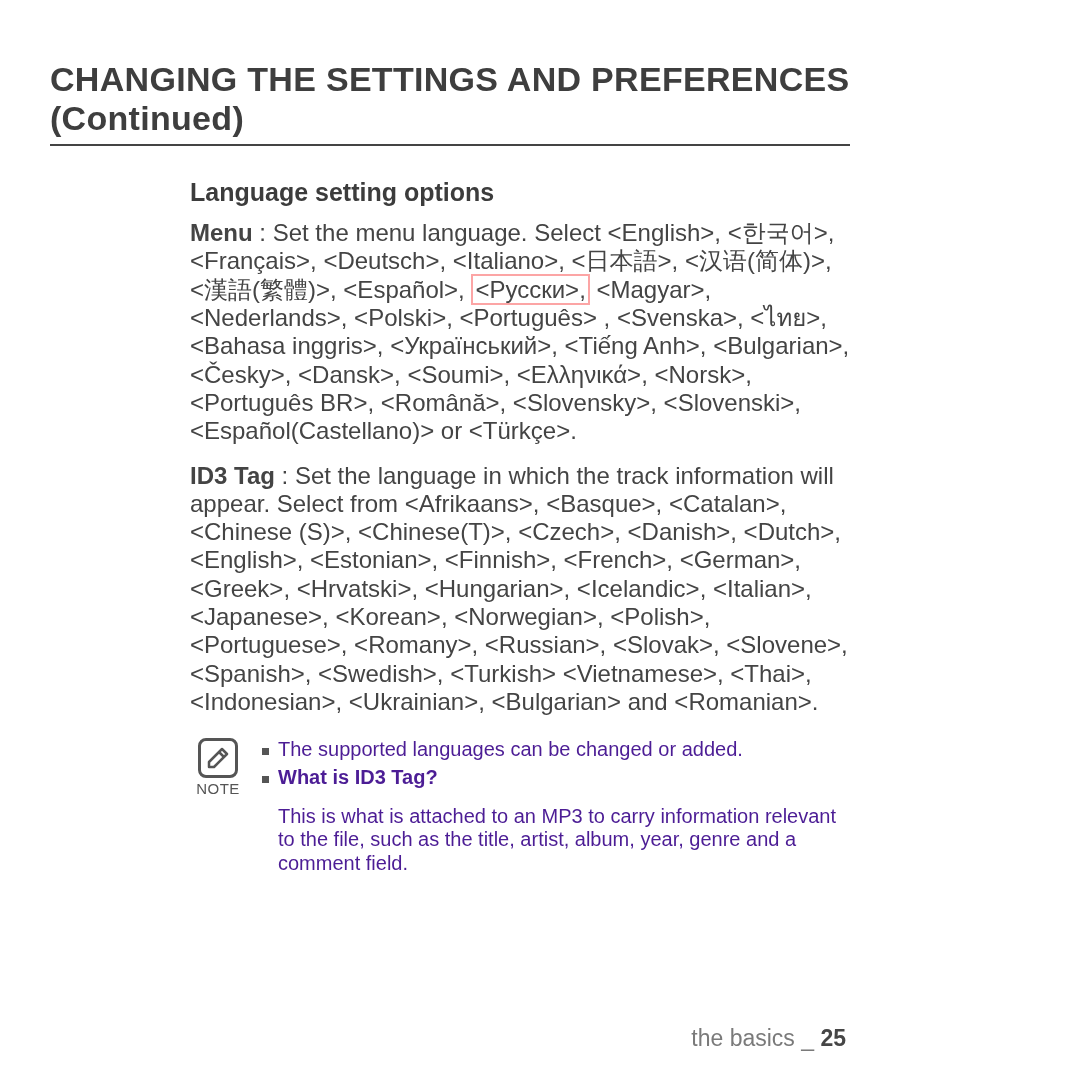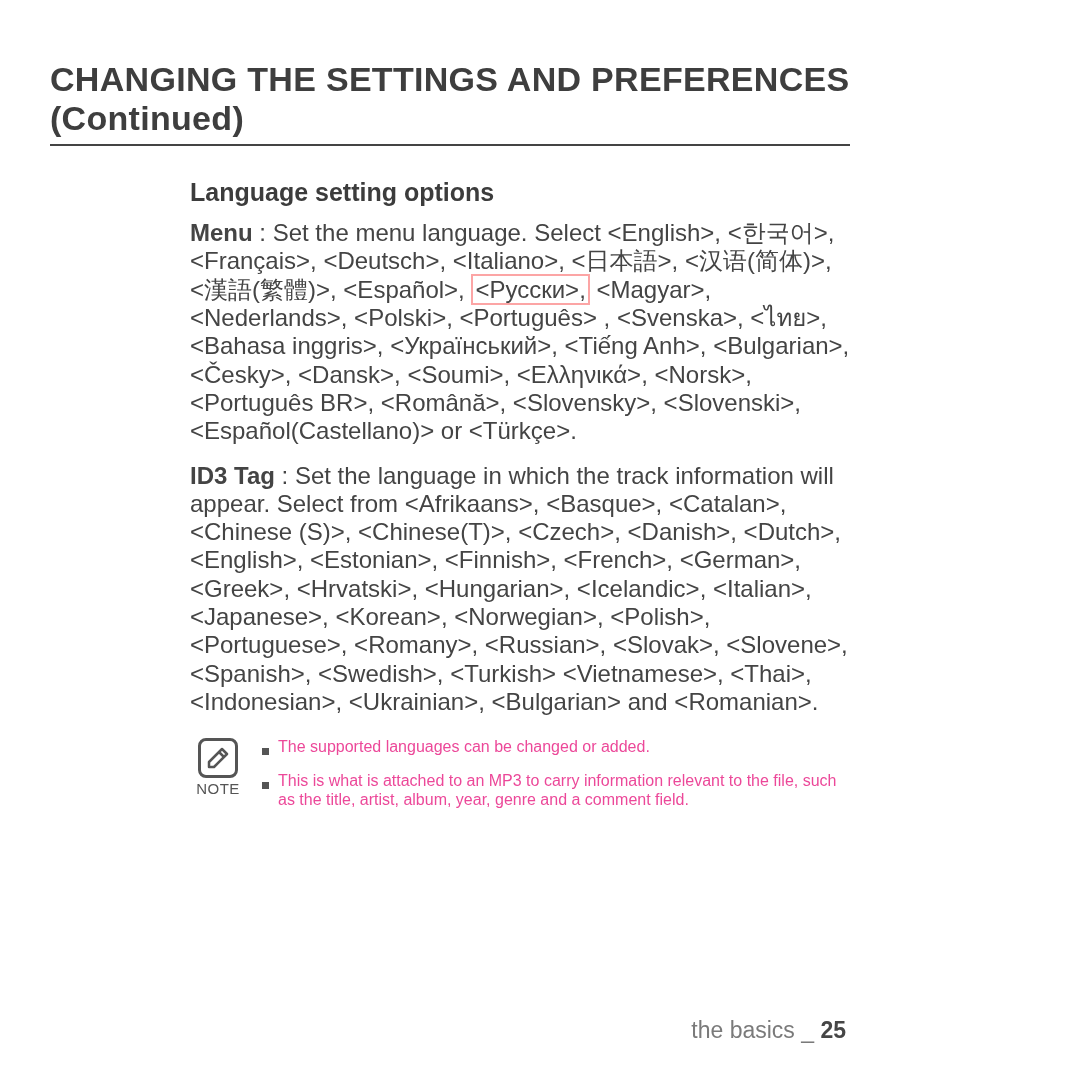--- a/index.html
+++ b/index.html
@@ -67,23 +67,23 @@
     justify-content: center;
     margin-bottom: 2px;
   }
   .note-icon svg { display: block; }
   .note-label {
     font-size: 15px;
     color: #555;
     letter-spacing: 0.5px;
   }
   .note-content {
-    font-size: 16px;
+    font-size: 20px;
     line-height: 1.18;
-    color: #ec4899;
+    color: #4c1d95;
     margin-left: 16px;
   }
   .note-content ul {
     list-style: none;
     padding: 0; margin: 0;
   }
   .note-content li {
     position: relative;
     padding-left: 16px;
     margin-bottom: 4px;
@@ -94,21 +94,21 @@
     left: 0; top: 10px;
     width: 7px; height: 7px;
     background: #555;
   }
   .note-sub {
     margin-top: 2px;
     padding-left: 16px;
   }
   .footer {
     position: absolute;
-    bottom: 36px;
+    bottom: 28px;
     right: 54px;
     font-size: 23px;
     color: #7a7a7a;
   }
   .footer .pg {
     font-weight: bold;
     color: #464646;
   }
 </style>
 </head>
@@ -137,20 +137,21 @@
           <path d="M4 22 L4 17 L17 4 L22 9 L9 22 Z" fill="none" stroke="#555" stroke-width="2.5" stroke-linejoin="round"></path>
           <line x1="14" y1="7" x2="19" y2="12" stroke="#555" stroke-width="2.5"></line>
         </svg>
       </div>
       <div class="note-label">NOTE</div>
     </div>
     <div class="note-content">
       <ul>
         <li>The supported languages can be changed or added.</li>
         <li>
+          <span class="bold">What is ID3 Tag?</span>
           <div class="note-sub" style="padding-left:0; margin-top:15px;">This is what is attached to an MP3 to carry information relevant to the file, such as the title, artist, album, year, genre and a comment field.</div>
         </li>
       </ul>
     </div>
   </div>
 
   <div class="footer">
     <span>the basics _ </span><span class="pg">25</span>
   </div>
 

